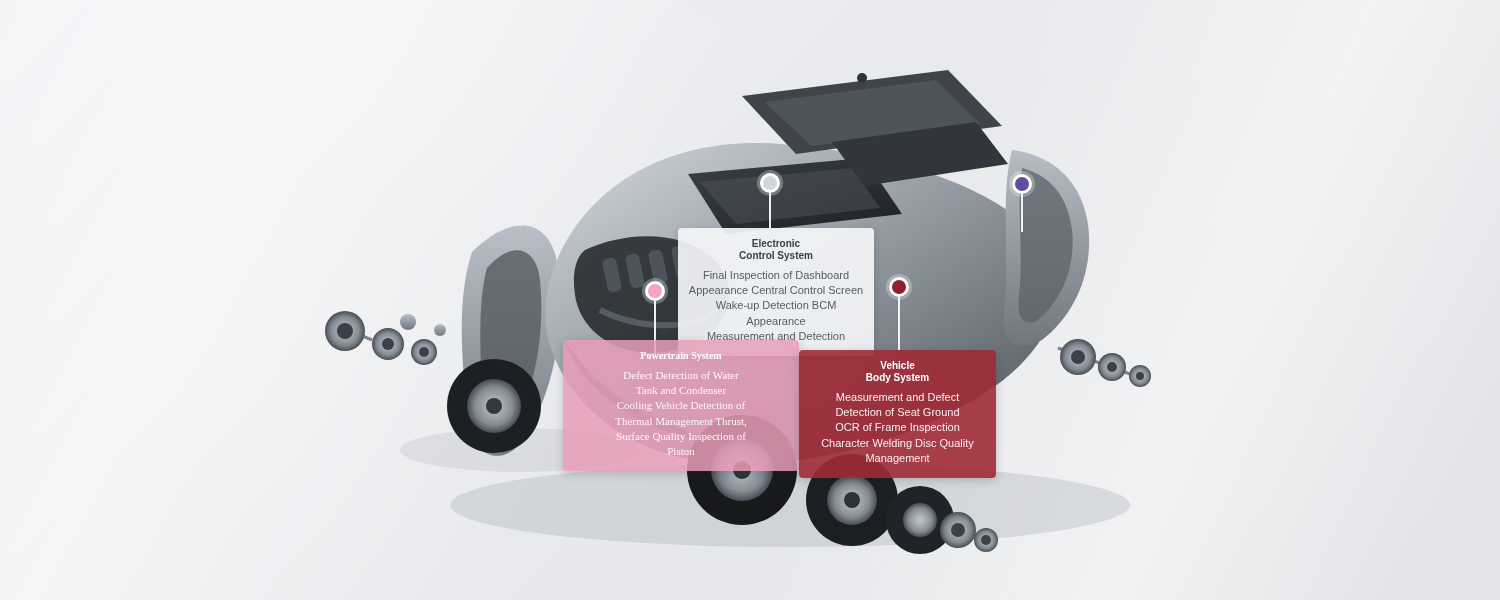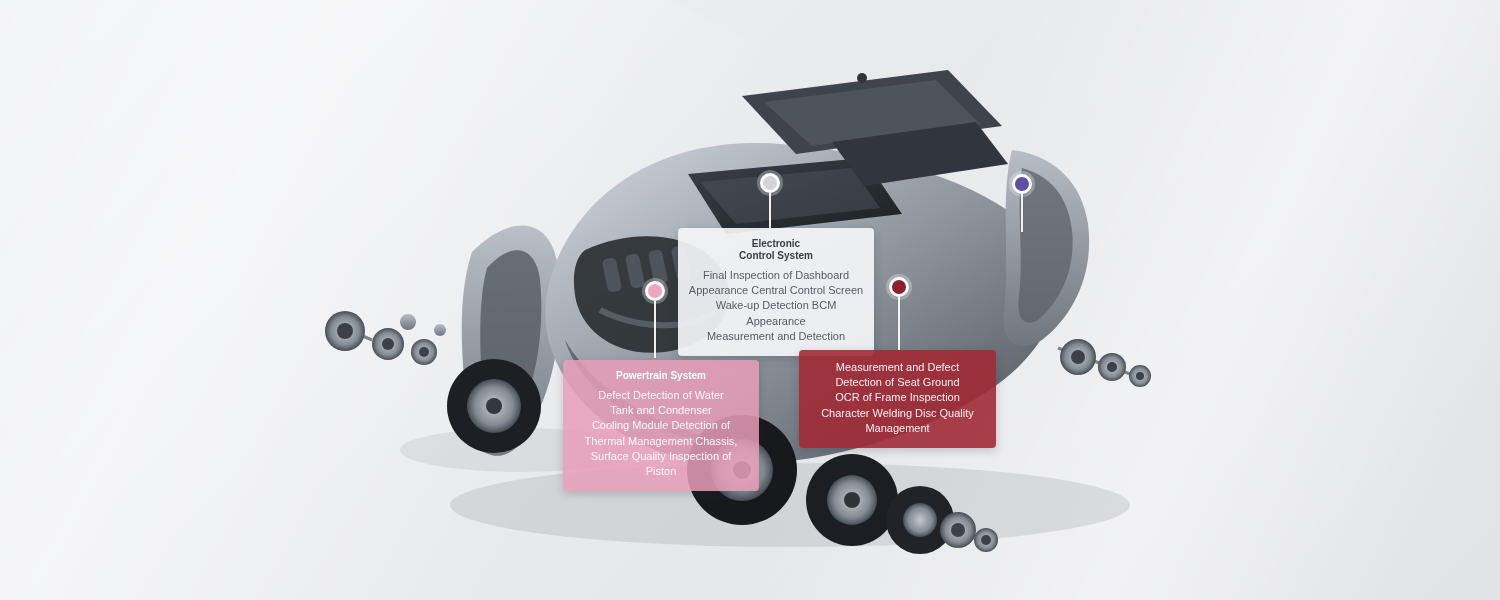--- a/index.html
+++ b/index.html
@@ -46,22 +46,22 @@
   }
   .callout-electronic .callout-title{color:#3b4047;}
 
   .callout-chassis{
     left:944px;top:232px;width:210px;
     background:rgba(122,106,177,0.88);color:#f4f2fa;
   }
   .callout-chassis .callout-title{color:#ffffff;}
 
   .callout-powertrain{
-    left:563px;top:360px;width:196px;
-    background:rgba(231,158,185,0.85);color:#fdf6f9;
+    left:563px;top:340px;width:236px;
+    background:rgba(231,158,185,0.85);color:#fdf6f9;font-family:Liberation Serif, serif;
   }
   .callout-powertrain .callout-title{color:#ffffff;}
 
   .callout-vehicle{
     left:799px;top:350px;width:197px;
     background:rgba(160,42,53,0.9);color:#f9eef0;
   }
   .callout-vehicle .callout-title{color:#ffffff;}
 
   .dot-electronic{left:760px;top:173px;background:#d2d6db;}
@@ -193,27 +193,29 @@
     <div class="callout-line">Appearance Central Control Screen</div>
     <div class="callout-line">Wake-up Detection BCM Appearance</div>
     <div class="callout-line">Measurement and Detection</div>
   </div>
 
 
   <div class="callout callout-powertrain">
     <div class="callout-title">Powertrain System</div>
     <div class="callout-line">Defect Detection of Water</div>
     <div class="callout-line">Tank and Condenser</div>
-    <div class="callout-line">Cooling Module Detection of</div>
-    <div class="callout-line">Thermal Management Chassis,</div>
+    <div class="callout-line">Cooling Vehicle Detection of</div>
+    <div class="callout-line">Thermal Management Thrust,</div>
     <div class="callout-line">Surface Quality Inspection of</div>
     <div class="callout-line">Piston</div>
   </div>
 
   <div class="callout callout-vehicle">
+    <div class="callout-title">Vehicle
+Body System</div>
     <div class="callout-line">Measurement and Defect</div>
     <div class="callout-line">Detection of Seat Ground</div>
     <div class="callout-line">OCR of Frame Inspection</div>
     <div class="callout-line">Character Welding Disc Quality</div>
     <div class="callout-line">Management</div>
   </div>
 
 </div>
 
 </body></html>

